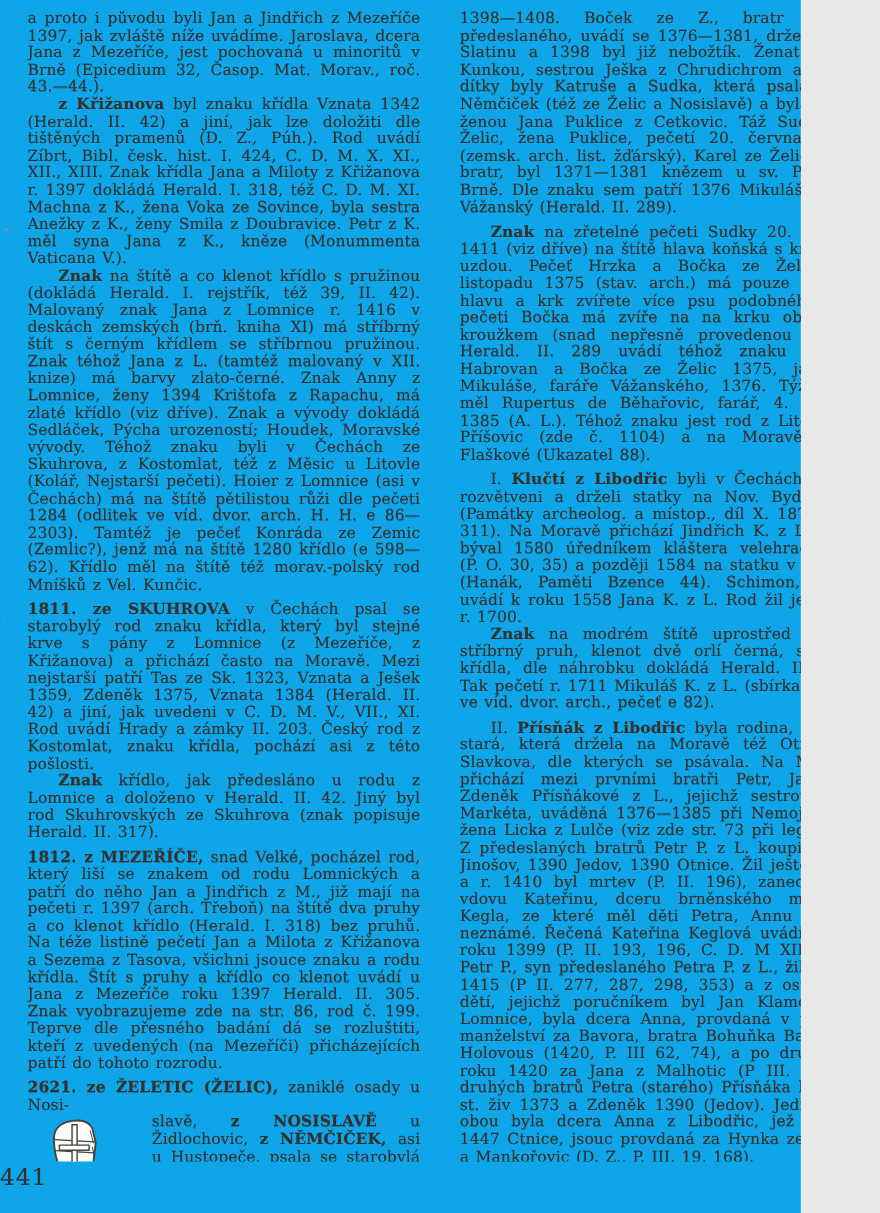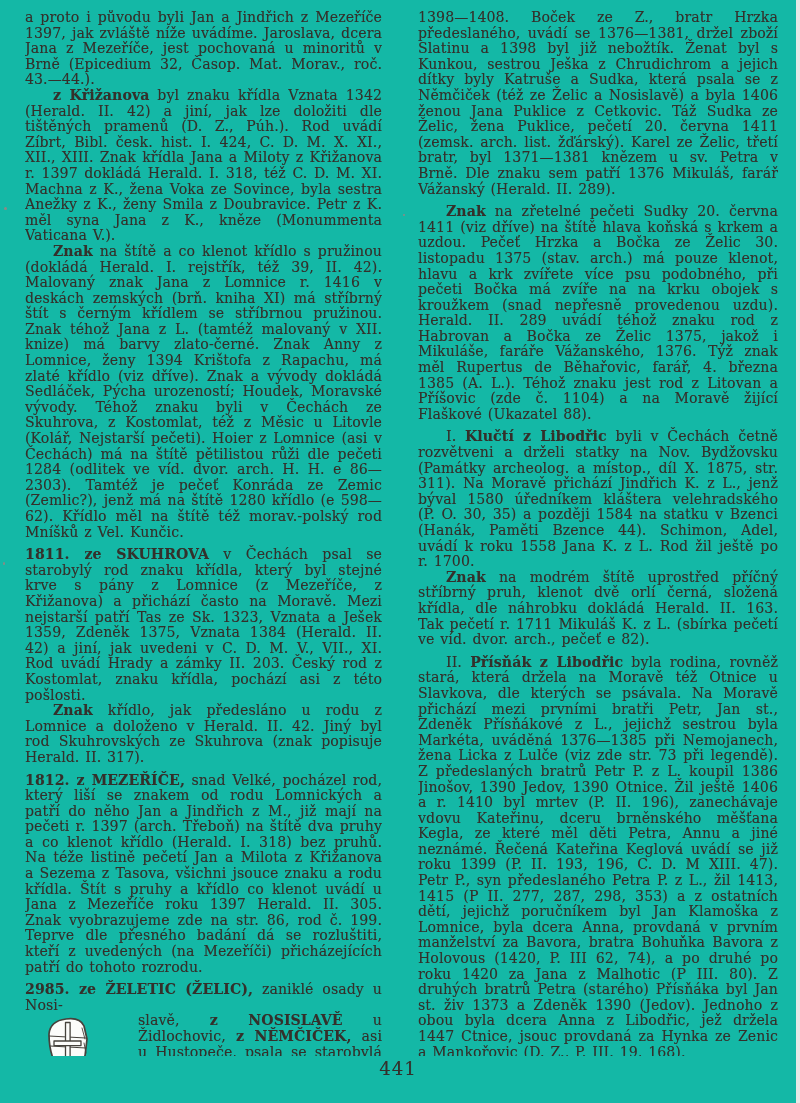--- a/index.html
+++ b/index.html
@@ -1,49 +1,49 @@
 <!DOCTYPE html>
 <html><head>
 <meta charset="utf-8">
 <style>
   html,body{margin:0;padding:0;background:#e8e8e6;}
-  .page{position:relative;width:796px;height:1103px;background:#14b8a6;overflow:hidden;
+  .page{position:relative;width:728px;height:1103px;background:#0ea5e9;overflow:hidden;
         font-family:"DejaVu Serif","Liberation Serif",serif;color:#34302b;
         text-shadow:0.25px 0.25px 0 rgba(55,48,40,.38);}
   .cols{position:absolute;left:25px;top:10px;display:flex;gap:36px;}
   .col{width:357px;height:1046px;overflow:hidden;text-align:justify;
        font-size:14px;line-height:15.6px;letter-spacing:.15px;word-spacing:1.2px;}
   .col-right{width:360px;}
   p.para{margin:0;padding:0;}
   p.indent{text-indent:28px;}
   p.entry{margin-top:7px;}
   p.gap-lg{margin-top:17px;}
   p.jlast{text-align-last:justify;}
   .b{font-weight:bold;margin-top:28px;}
   svg.coa{float:left;width:104px;height:150px;margin:2px 9px 1px 0;}
-  .pageno{position:absolute;left:0;right:0;top:1058px;text-align:center;
-          font-size:18px;letter-spacing:1px;}
+  .pageno{position:absolute;left:0;right:0;top:1058px;text-align:left;
+          font-size:21px;letter-spacing:1px;}
   .speck{position:absolute;background:#8d8a84;border-radius:50%;}
   .speck.s1{left:4px;top:207px;width:3px;height:3px;}
   .speck.s2{left:3px;top:562px;width:2px;height:3px;}
   .speck.s3{left:403px;top:214px;width:2px;height:2px;}
 </style>
 </head>
 <body>
 
 <div class="page">
   <div class="cols">
     <div class="col">
         <p class="para"><span>a proto i původu byli Jan a Jindřich z Mezeříče 1397, jak zvláště níže uvádíme. Jaroslava, dcera Jana z Mezeříče, jest pochovaná u minoritů v Brně (Epicedium 32, Časop. Mat. Morav., roč. 43.—44.).</span></p>
         <p class="para indent"><span class="b">z Křižanova</span><span> byl znaku křídla Vznata 1342 (Herald. II. 42) a jiní, jak lze doložiti dle tištěných pramenů (D. Z., Púh.). Rod uvádí Zíbrt, Bibl. česk. hist. I. 424, C. D. M. X. XI., XII., XIII. Znak křídla Jana a Miloty z Křižanova r. 1397 dokládá Herald. I. 318, též C. D. M. XI. Machna z K., žena Voka ze Sovince, byla sestra Anežky z K., ženy Smila z Doubravice. Petr z K. měl syna Jana z K., kněze (Monummenta Vaticana V.).</span></p>
         <p class="para indent"><span class="b">Znak</span><span> na štítě a co klenot křídlo s pružinou (dokládá Herald. I. rejstřík, též 39, II. 42). Malovaný znak Jana z Lomnice r. 1416 v deskách zemských (brň. kniha XI) má stříbrný štít s černým křídlem se stříbrnou pružinou. Znak téhož Jana z L. (tamtéž malovaný v XII. knize) má barvy zlato-černé. Znak Anny z Lomnice, ženy 1394 Krištofa z Rapachu, má zlaté křídlo (viz dříve). Znak a vývody dokládá Sedláček, Pýcha urozeností; Houdek, Moravské vývody. Téhož znaku byli v Čechách ze Skuhrova, z Kostomlat, též z Měsic u Litovle (Kolář, Nejstarší pečeti). Hoier z Lomnice (asi v Čechách) má na štítě pětilistou růži dle pečeti 1284 (odlitek ve víd. dvor. arch. H. H. e 86—2303). Tamtéž je pečeť Konráda ze Zemic (Zemlic?), jenž má na štítě 1280 křídlo (e 598—62). Křídlo měl na štítě též morav.-polský rod Mníšků z Vel. Kunčic.</span></p>
         <p class="para entry"><span class="b">1811. ze SKUHROVA</span><span> v Čechách psal se starobylý rod znaku křídla, který byl stejné krve s pány z Lomnice (z Mezeříče, z Křižanova) a přichází často na Moravě. Mezi nejstarší patří Tas ze Sk. 1323, Vznata a Ješek 1359, Zdeněk 1375, Vznata 1384 (Herald. II. 42) a jiní, jak uvedeni v C. D. M. V., VII., XI. Rod uvádí Hrady a zámky II. 203. Český rod z Kostomlat, znaku křídla, pochází asi z této pošlosti.</span></p>
         <p class="para indent"><span class="b">Znak</span><span> křídlo, jak předesláno u rodu z Lomnice a doloženo v Herald. II. 42. Jiný byl rod Skuhrovských ze Skuhrova (znak popisuje Herald. II. 317).</span></p>
         <p class="para entry"><span class="b">1812. z MEZEŘÍČE,</span><span> snad Velké, pocházel rod, který liší se znakem od rodu Lomnických a patří do něho Jan a Jindřich z M., již mají na pečeti r. 1397 (arch. Třeboň) na štítě dva pruhy a co klenot křídlo (Herald. I. 318) bez pruhů. Na téže listině pečetí Jan a Milota z Křižanova a Sezema z Tasova, všichni jsouce znaku a rodu křídla. Štít s pruhy a křídlo co klenot uvádí u Jana z Mezeříče roku 1397 Herald. II. 305. Znak vyobrazujeme zde na str. 86, rod č. 199. Teprve dle přesného badání dá se rozluštiti, kteří z uvedených (na Mezeříči) přicházejících patří do tohoto rozrodu.</span></p>
-        <p class="para entry jlast"><span class="b">2985. ze ŽELETIC (ŽELIC),</span><span> zaniklé osady u Nosi-</span></p>
+        <p class="para entry jlast"><span class="b">2621. ze ŽELETIC (ŽELIC),</span><span> zaniklé osady u Nosi-</span></p>
         <p class="para jlast">
     <svg class="coa" viewBox="0 0 104 150" aria-hidden="true">
       <g stroke="#46423c" fill="none" stroke-width="1.7" stroke-linecap="round" stroke-linejoin="round">
         <path d="M5 55 H71 V97 Q71 125 56 136 Q47 143 38 146 Q29 143 20 136 Q5 125 5 97 Z"></path>
         <path d="M9 59 H67 V96 Q67 121 54 131 Q46 138 38 141 Q30 138 22 131 Q9 121 9 96 Z" stroke-width="1"></path>
       </g>
       <g stroke="#46423c" fill="none" stroke-width="1.7" stroke-linecap="round" stroke-linejoin="round">
         <path d="M50 72 Q68 80 66 100 Q64 120 44 127"></path>
         <path d="M50 79 Q61 85 59 101 Q57 115 43 121" stroke-width="1.2"></path>
         <path d="M33 139 Q26 118 30 103 Q32 92 26 87"></path>

